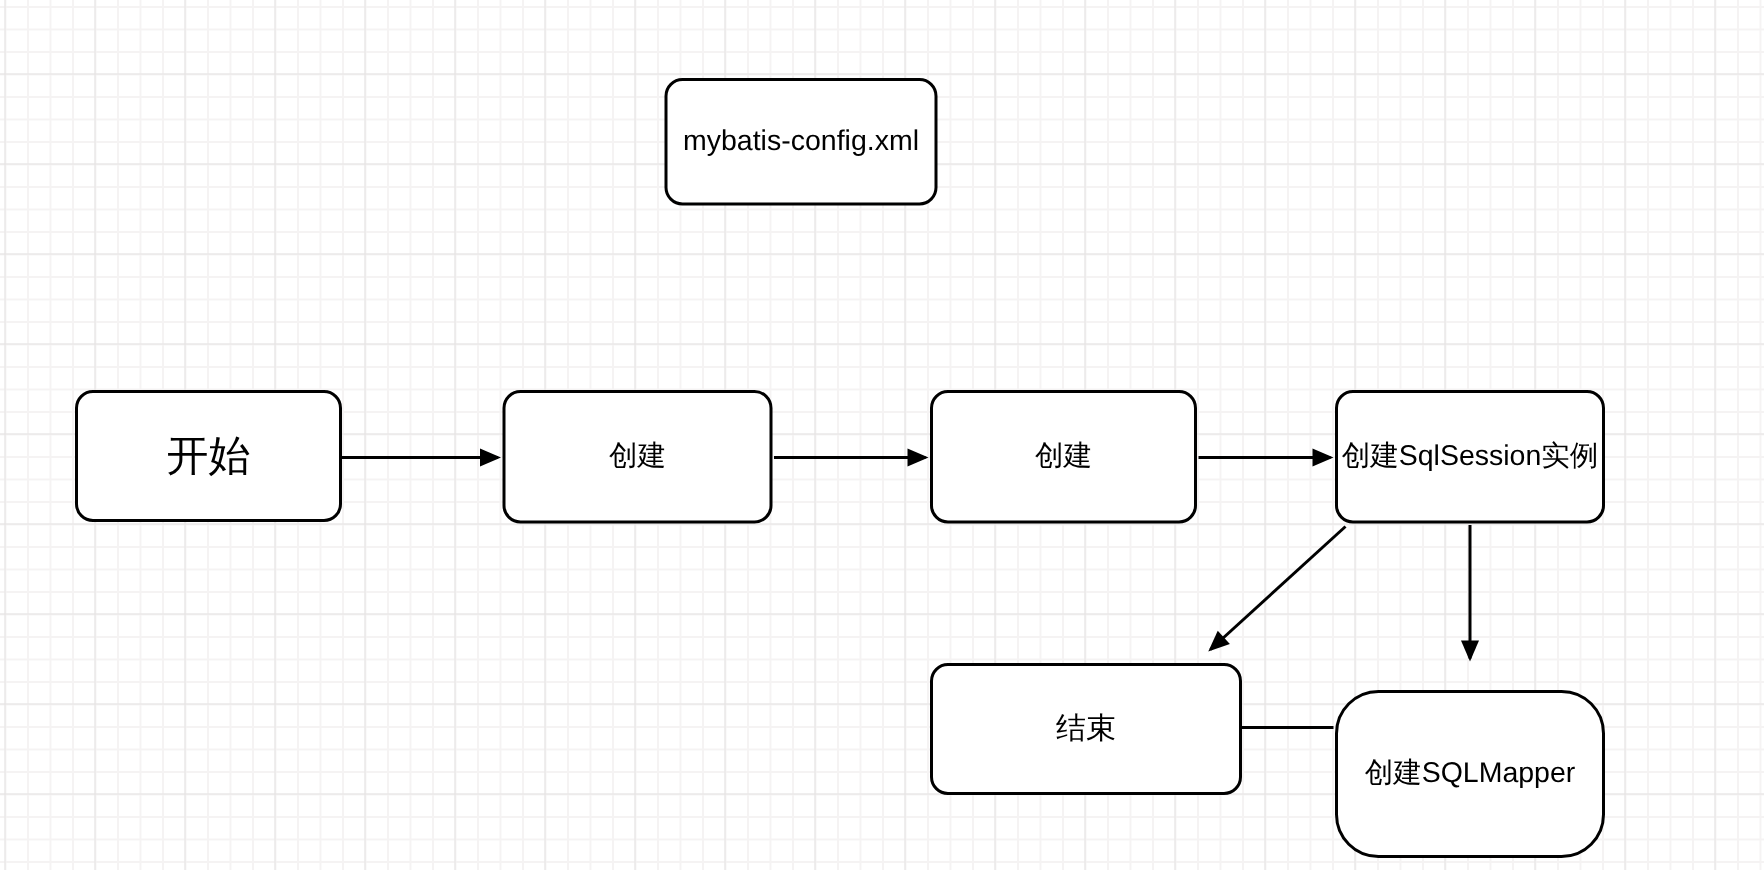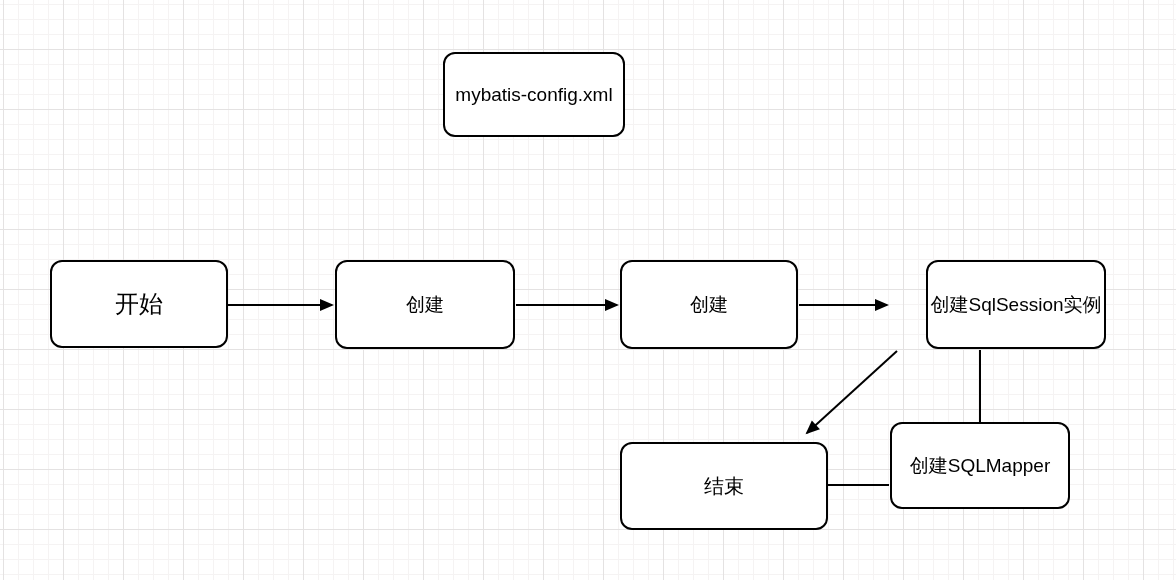--- a/index.html
+++ b/index.html
@@ -48,26 +48,26 @@
     justify-content: center;
     text-align: left;
     color: #000000;
     font-size: 19px;
     line-height: 24px;
     overflow: visible;
   }
   .node span { white-space: nowrap; }
 
   .node-config  { left: 443px; top: 52px;  width: 182px; height: 85px; }
-  .node-start   { left: 50px;  top: 260px; width: 178px; height: 88px; font-size: 24px; }
+  .node-start   { left: 50px;  top: 260px; width: 178px; height: 88px; font-size: 28px; }
   .node-builder { left: 335px; top: 260px; width: 180px; height: 89px; }
   .node-factory { left: 620px; top: 260px; width: 178px; height: 89px; }
-  .node-session { left: 890px; top: 260px; width: 180px; height: 89px; margin-left: 36px; }
+  .node-session { left: 890px; top: 260px; width: 180px; height: 89px; }
   .node-end     { left: 620px; top: 442px; width: 208px; height: 88px; font-size: 20px; }
-  .node-mapper  { left: 890px; top: 422px; width: 180px; height: 87px; }
+  .node-mapper  { left: 890px; top: 460px; width: 180px; height: 112px; border-radius: 29px; }
 </style>
 </head>
 <body>
 
 <div class="canvas">
 
   <svg class="edges-layer" width="1176" height="580" viewBox="0 0 1176 580" xmlns="http://www.w3.org/2000/svg">
     <defs>
       <marker id="arrowhead" markerUnits="userSpaceOnUse" markerWidth="16" markerHeight="14" refX="13" refY="7" orient="auto">
         <path d="M1,1 L15,7 L1,13 Z" fill="#000000"></path>

